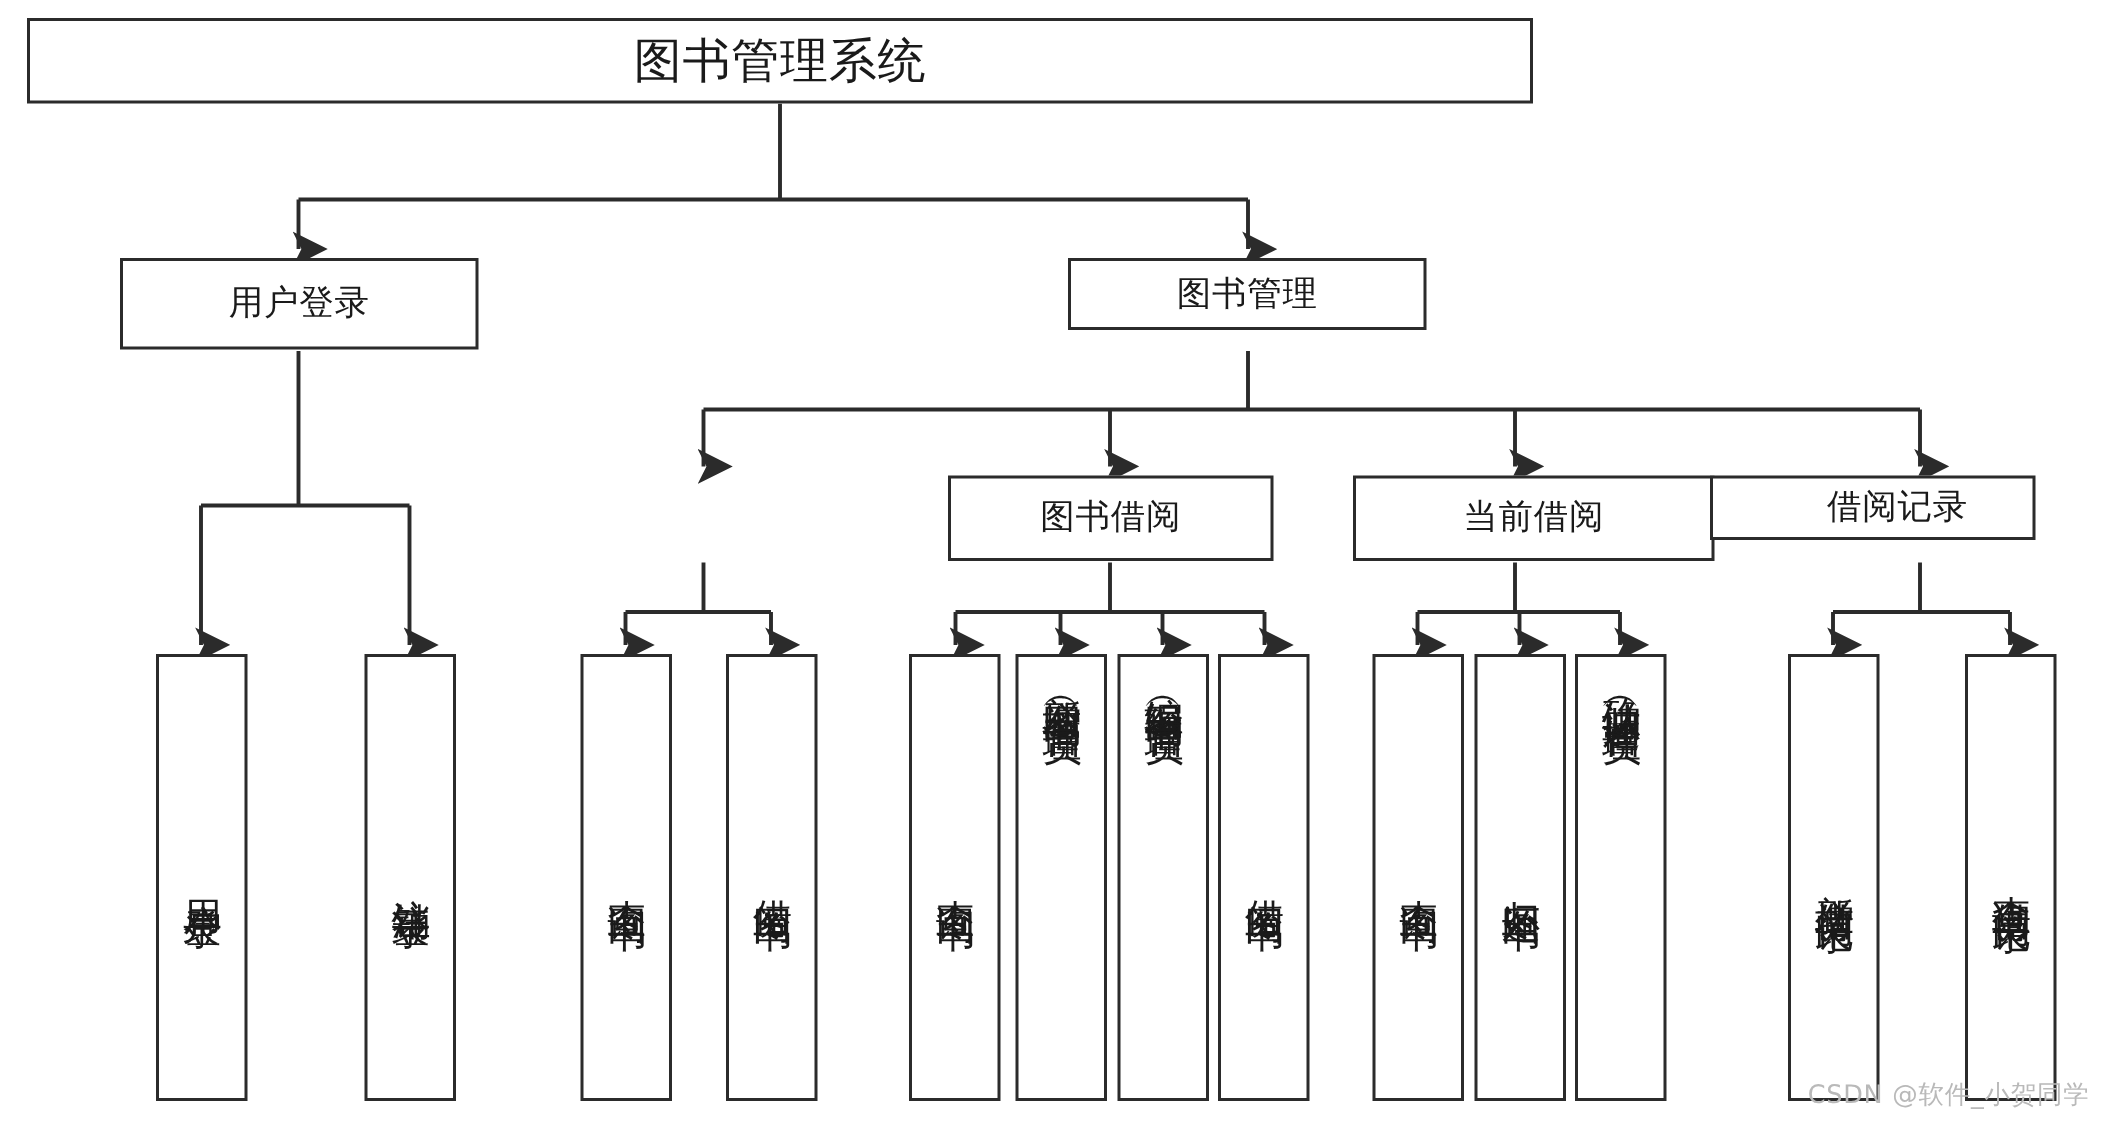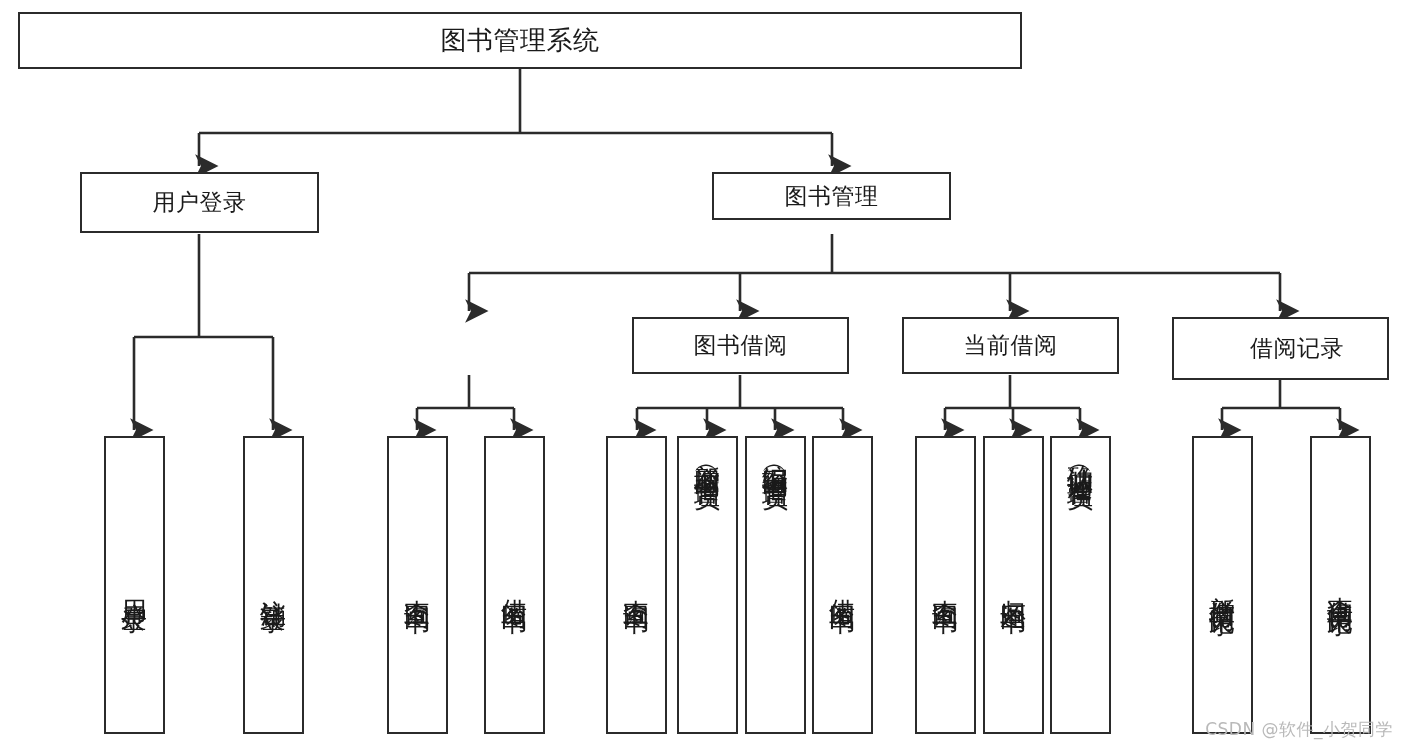--- a/index.html
+++ b/index.html
@@ -39,21 +39,21 @@
     display: block;
     line-height: 1.08;
     letter-spacing: 0.5px;
     white-space: pre-line;
   }
   .node.horizontal .label {
     font-size: 23px;
     text-align: center;
   }
   .node.root .label {
-    font-size: 26px;
+    font-size: 32px;
   }
   .node.vertical {
     align-items: flex-start;
     justify-content: center;
     padding-top: 6px;
   }
   .node.vertical .label {
     writing-mode: vertical-rl;
     text-orientation: upright;
     font-size: 26px;
@@ -142,25 +142,25 @@
 
   <div class="node horizontal" style="left:712px; top:172px; width:239px; height:48px;">
     <span class="label">图书管理</span>
   </div>
 
 
   <div class="node horizontal" style="left:632px; top:317px; width:217px; height:57px;">
     <span class="label">图书借阅</span>
   </div>
 
-  <div class="node horizontal" style="left:902px; top:317px; width:217px; height:57px;">
+  <div class="node horizontal" style="left:902px; top:317px; width:241px; height:57px;">
     <span class="label">当前借阅</span>
   </div>
 
-  <div class="node horizontal" style="left:1172px; top:317px; width:217px; height:63px;padding-left:33px;">
+  <div class="node horizontal" style="left:1140px; top:317px; width:217px; height:43px;padding-left:33px;">
     <span class="label">借阅记录</span>
   </div>
 
   <div class="node vertical centered" style="left:104px; top:436px; width:61px; height:298px;">
     <span class="label">用户登录</span>
   </div>
 
   <div class="node vertical centered" style="left:243px; top:436px; width:61px; height:298px;">
     <span class="label">注销登录</span>
   </div>

